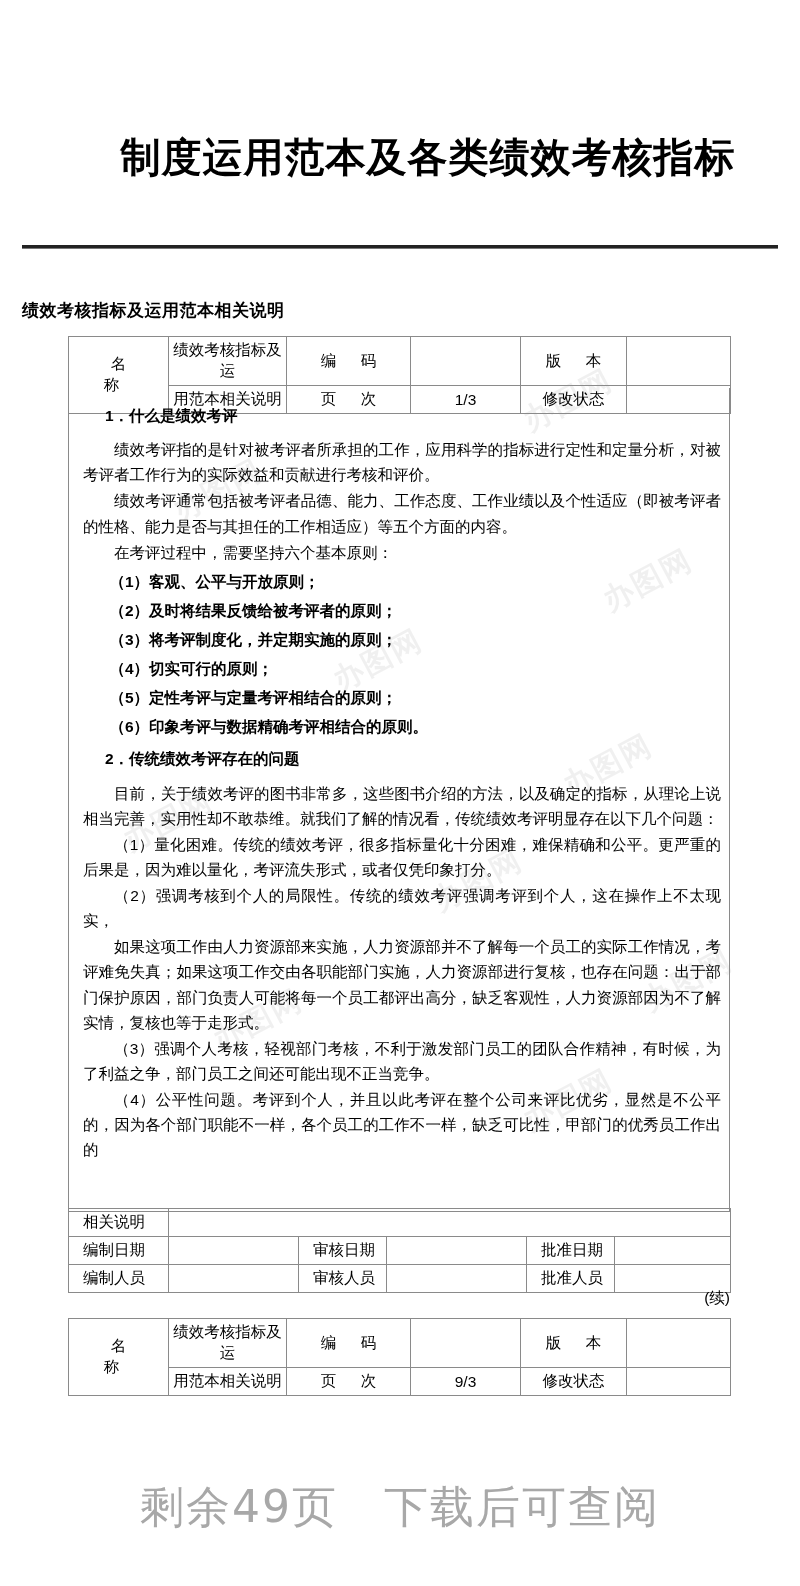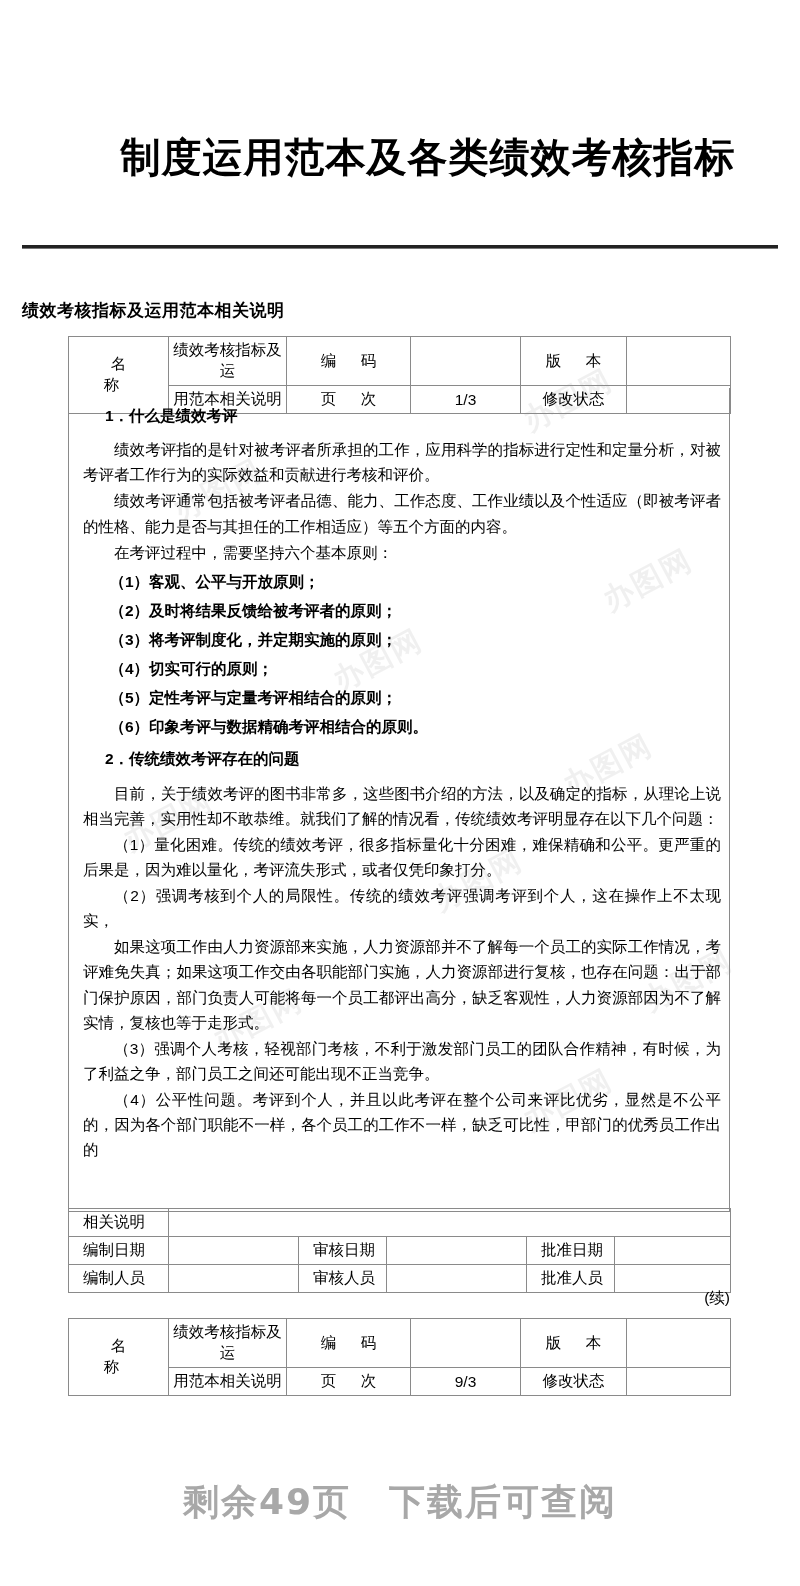--- a/index.html
+++ b/index.html
@@ -156,22 +156,22 @@
     z-index: 2;
   }
 
   
   .bottom-banner {
     position: absolute;
     top: 1478px;
     left: 0;
     width: 800px;
     text-align: center;
-    font-size: 36px;
-    font-weight: 700;
+    font-size: 44px;
+    font-weight: 400;
     color: #a8a8a8;
     letter-spacing: 2px;
     z-index: 3;
     font-family: "DejaVu Sans", "Liberation Sans", sans-serif;
   }
 </style>
 </head>
 <body>
 
 <div class="page">

